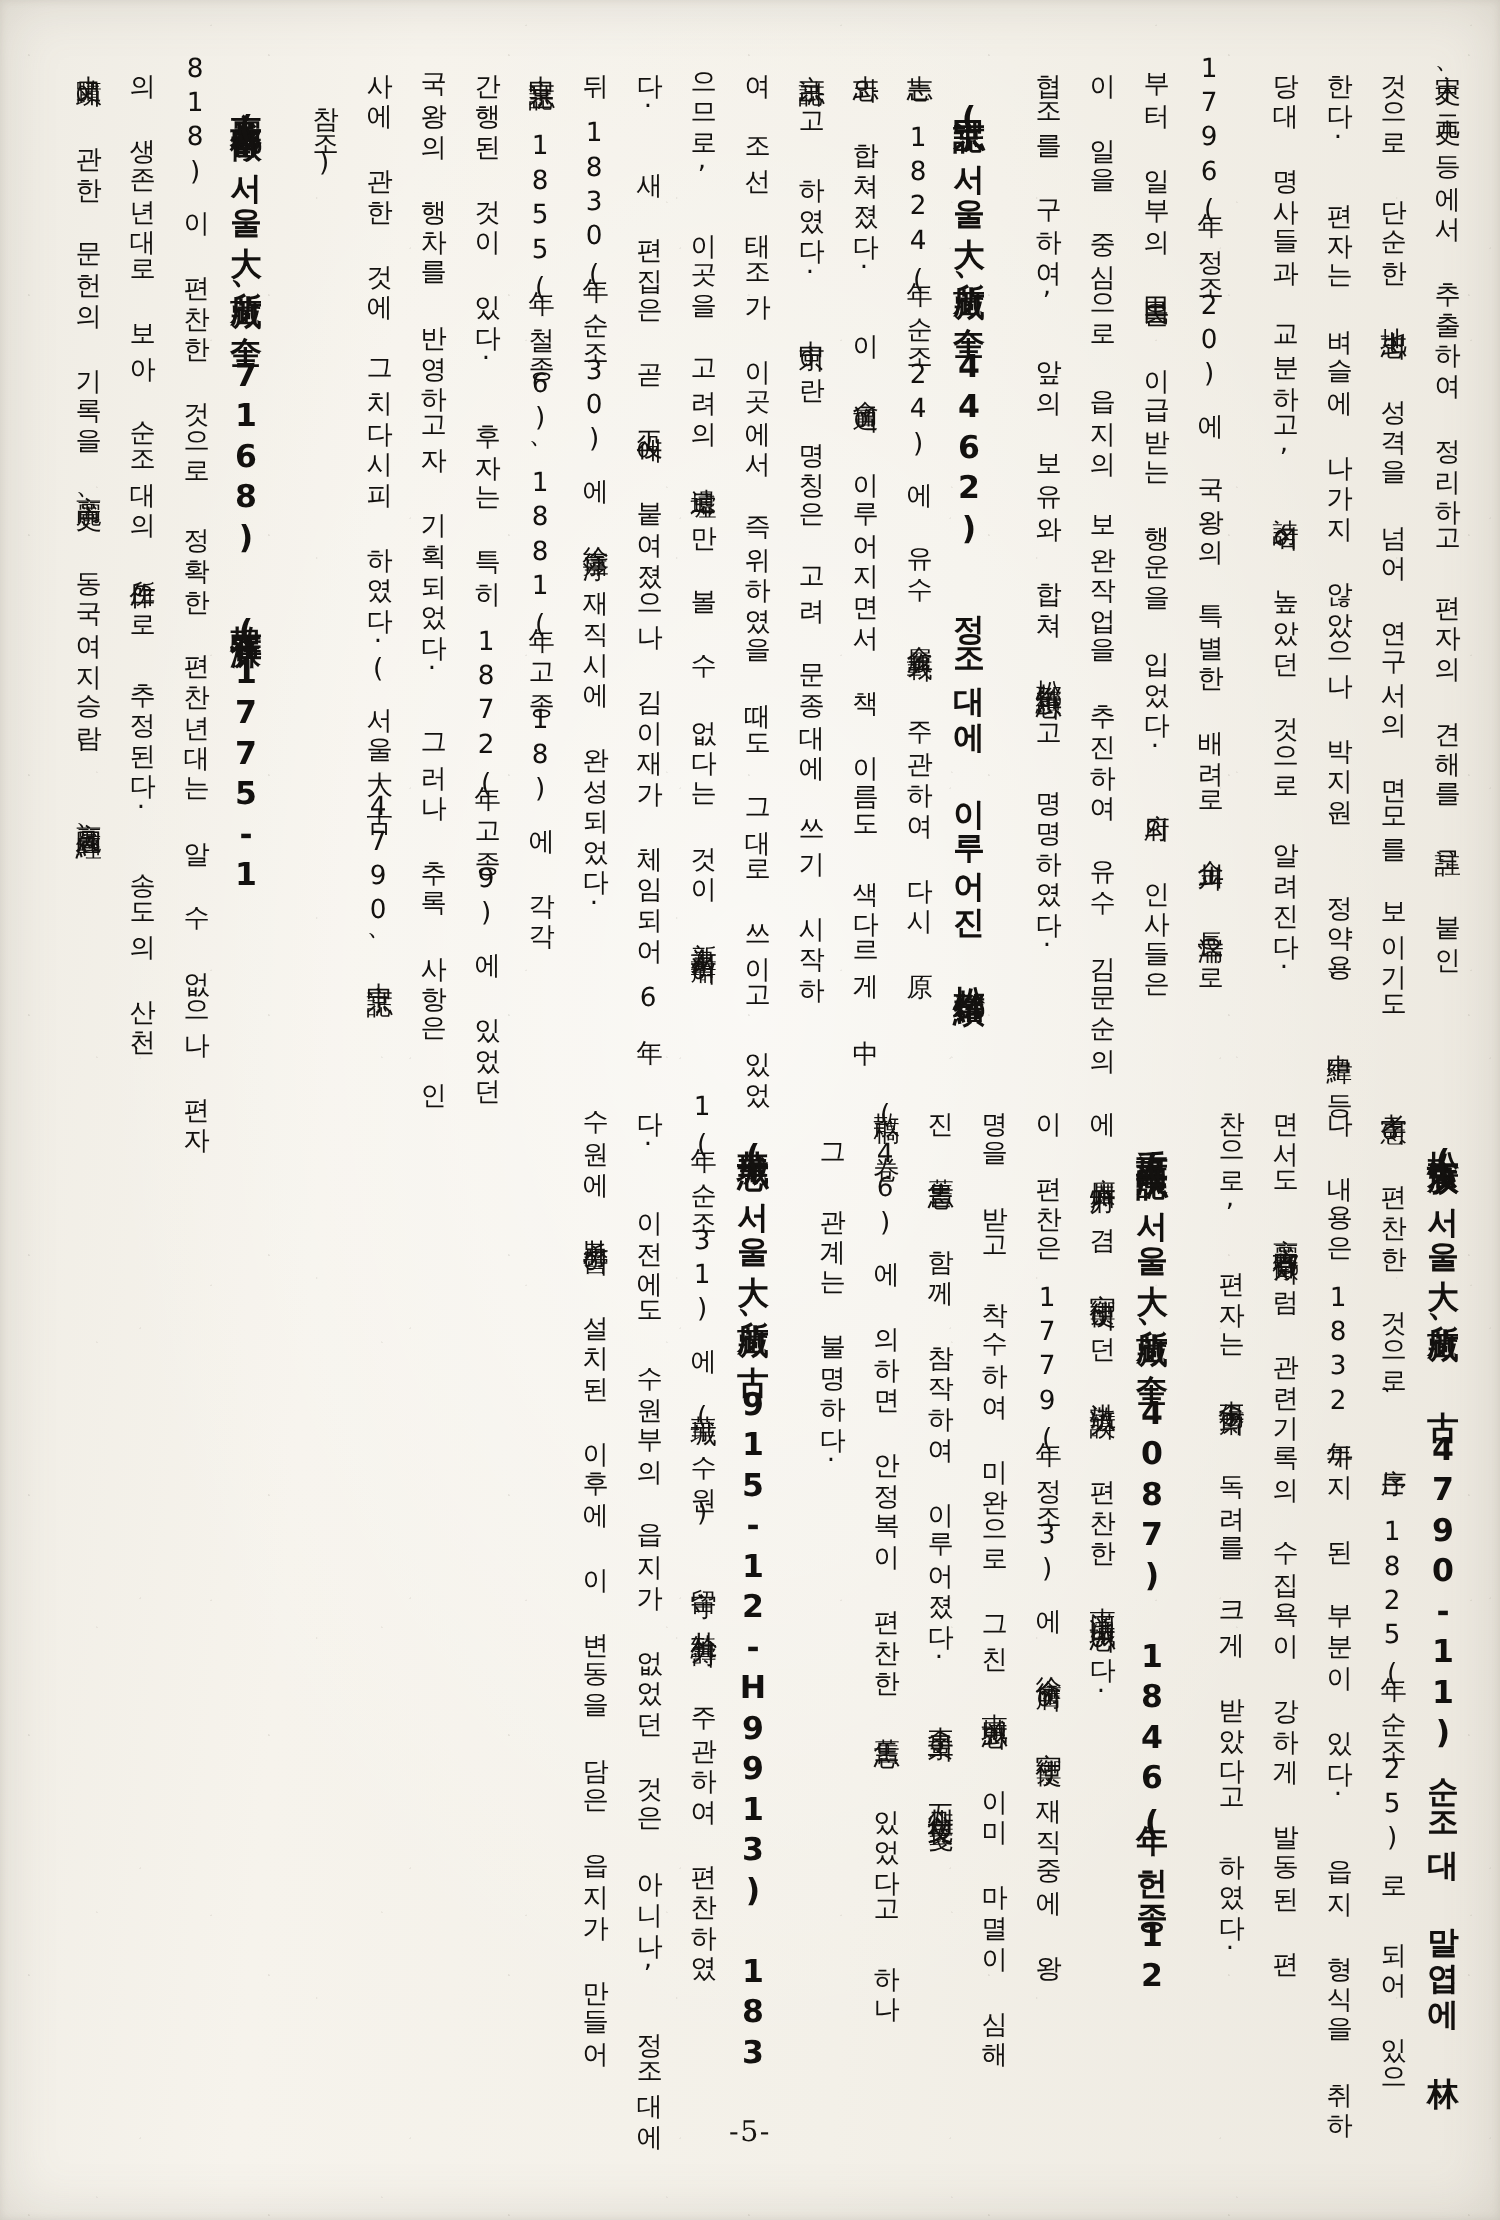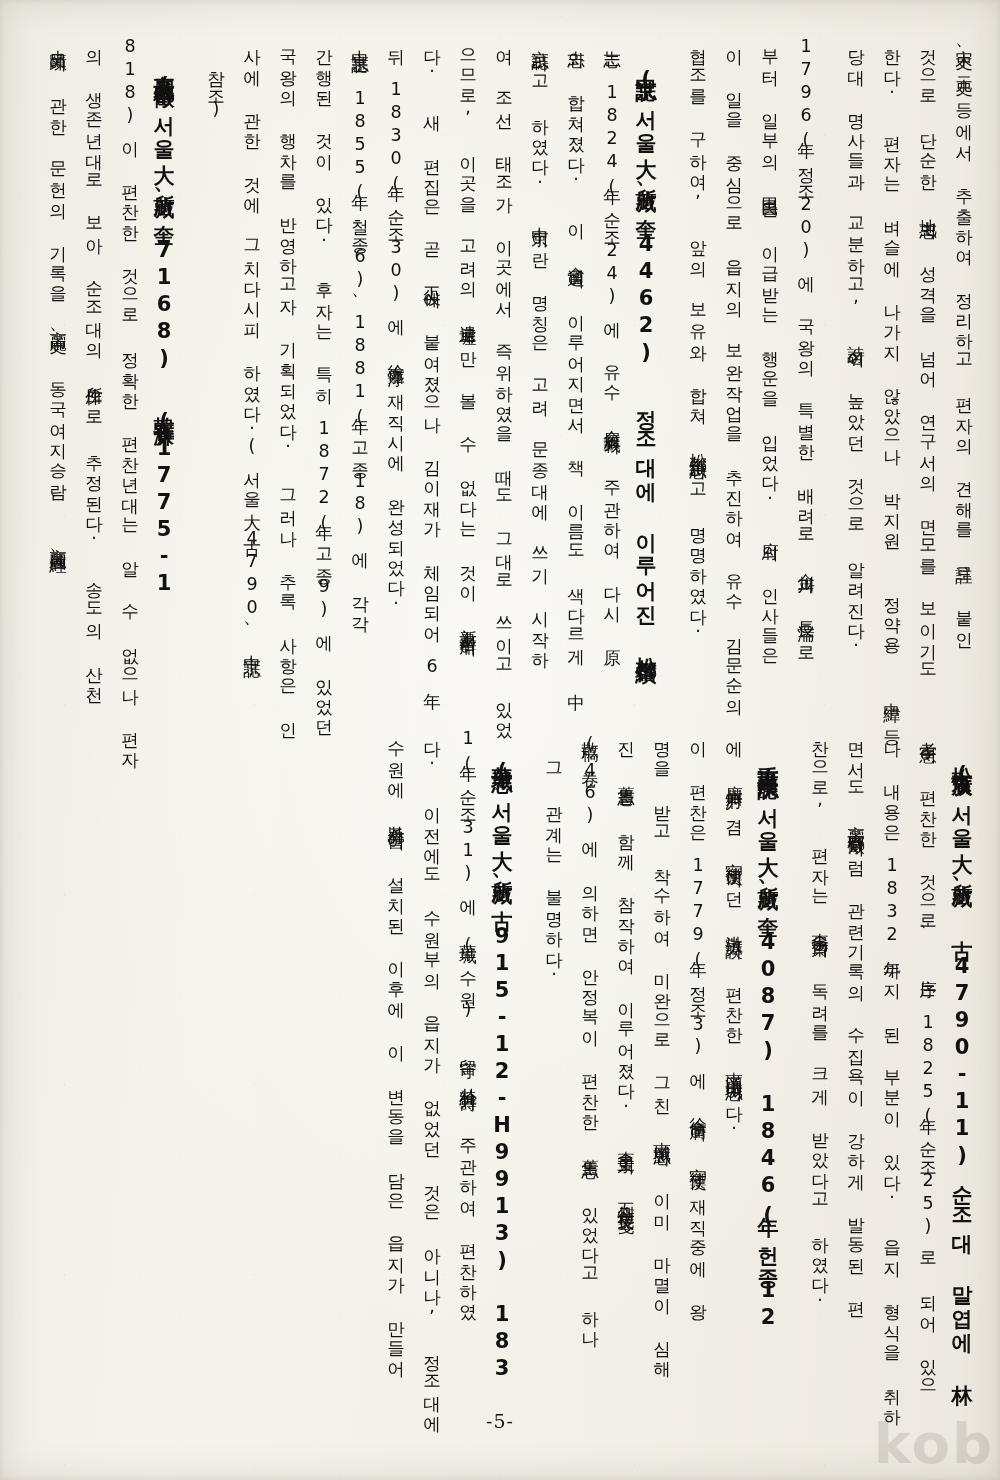--- a/index.html
+++ b/index.html
@@ -158,17 +158,16 @@
     <div class="col">散稿(卷46)에 의하면 안정복이 편찬한 舊志도 있었다고 하나</div>
     <div class="col indent">그 관계는 불명하다.</div>
     <div class="col" style="width:14px;"></div>
     <div class="col heading indent">華城志(서울大 所藏、古 915-12-H9913) 183</div>
     <div class="col">1年(순조31)에 華城(수원) 留守 朴綺壽가 주관하여 편찬하였</div>
     <div class="col">다. 이전에도 수원부의 읍지가 없었던 것은 아니나, 정조대에</div>
     <div class="col">수원에 壯勇營이 설치된 이후에 이 변동을 담은 읍지가 만들어</div>
   </div>
 
   <div id="page-number">-5-</div>
-  <div id="scan-watermark">kob</div>
 
   <div id="speckle"></div>
   <div id="page-edge-shadow"></div>
 </div>
 
 </body></html>

